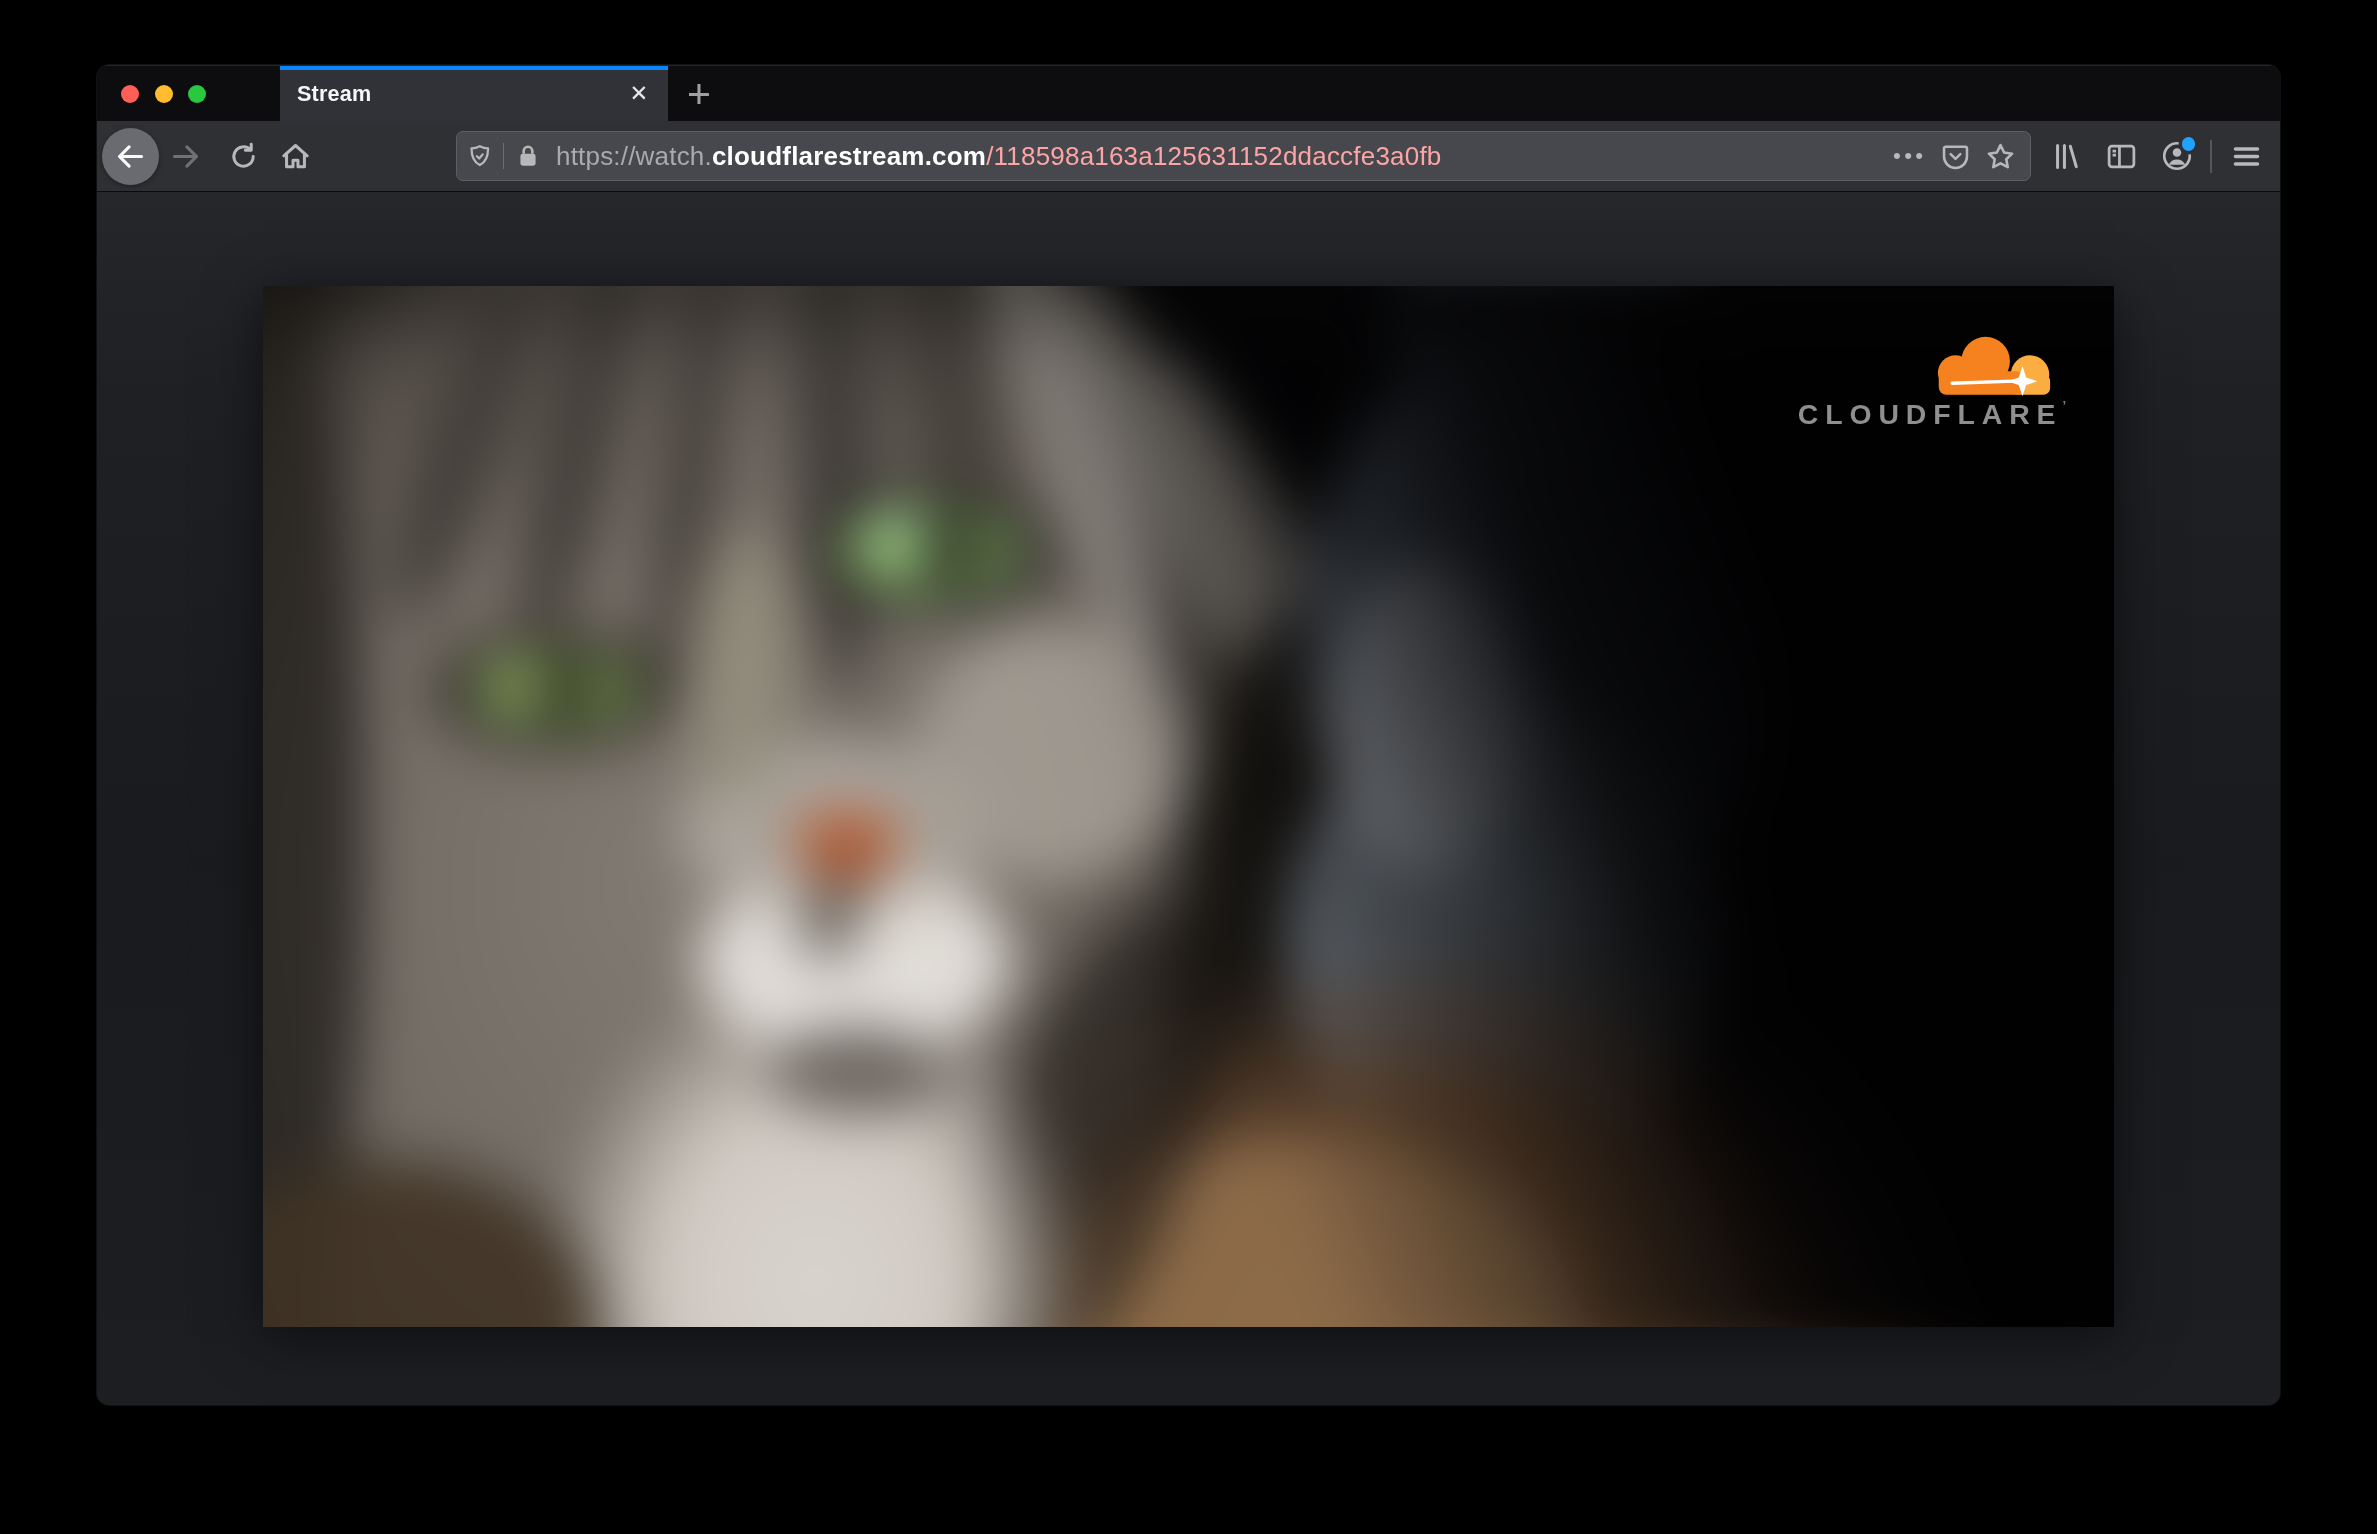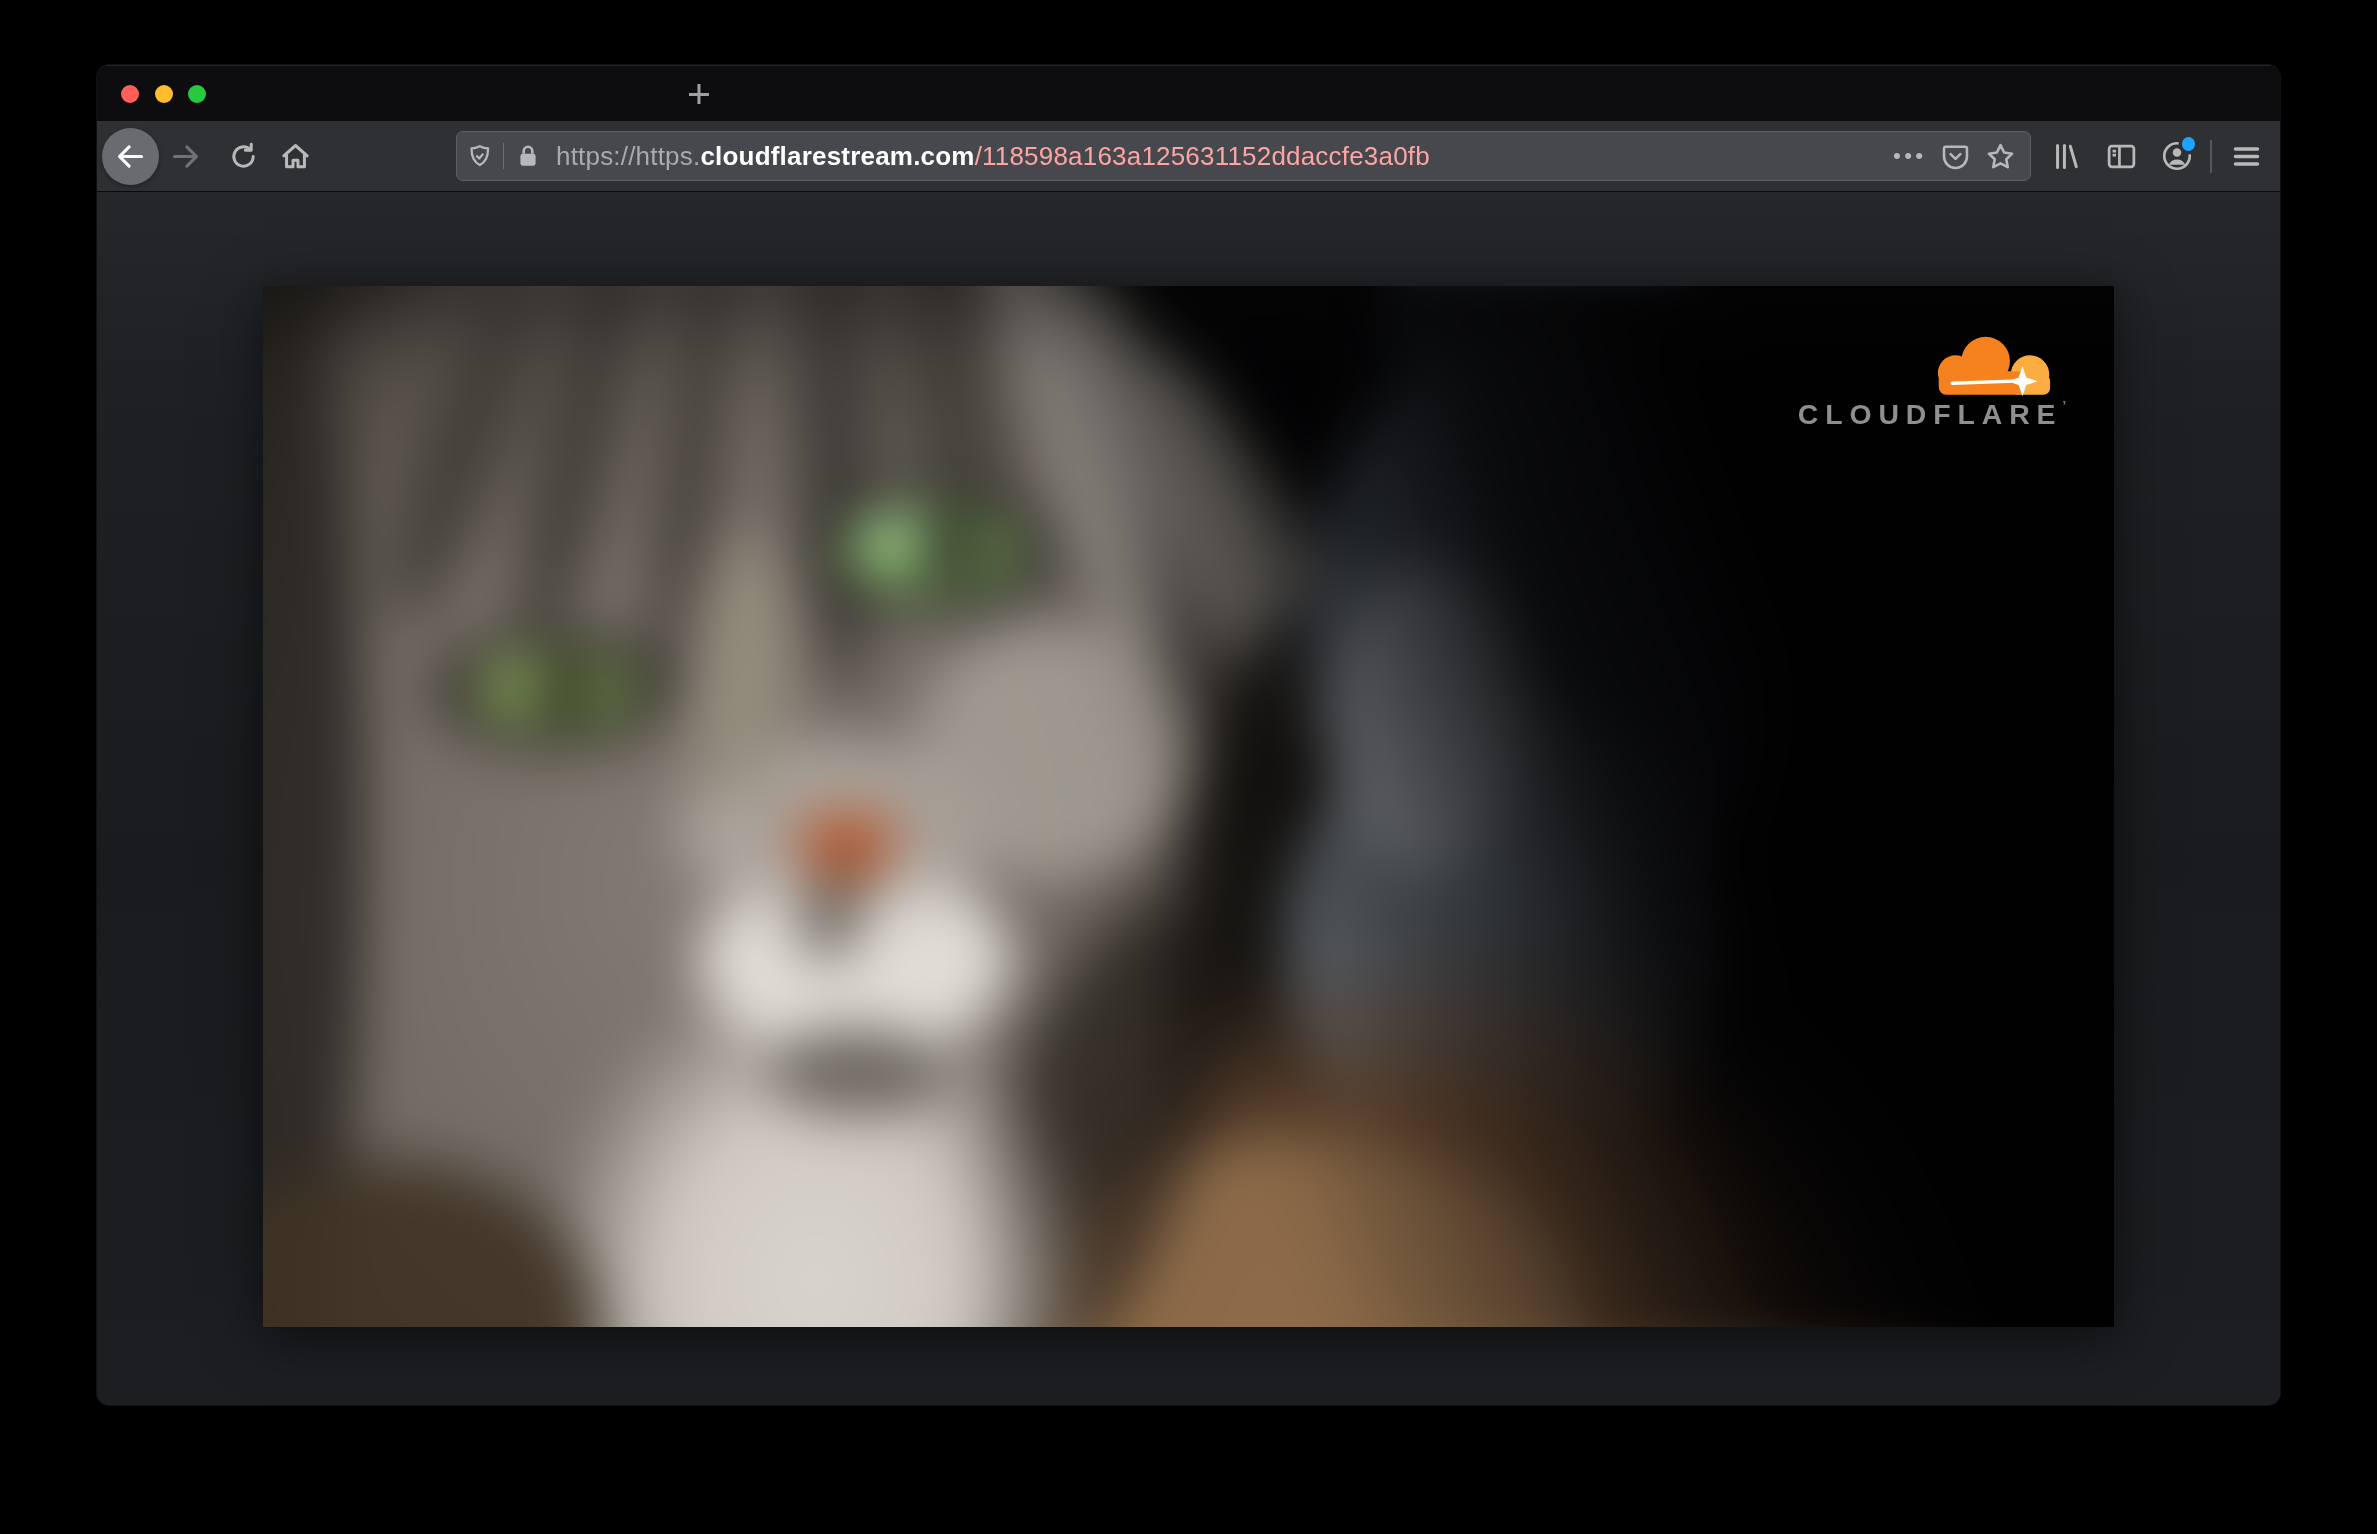--- a/index.html
+++ b/index.html
@@ -87,20 +87,24 @@
 <body>
 
 <div class="bwindow">
 
   <div class="titlebar">
     <div class="traffic">
       <span class="light" style="background:#ff5f57"></span>
       <span class="light" style="background:#febc2e"></span>
       <span class="light" style="background:#28c840"></span>
     </div>
+    <div class="tab">
+      <span class="tab-title">Stream</span>
+      <span class="tab-close">✕</span>
+    </div>
     <div class="newtab">
       <span>+</span>
     </div>
   </div>
 
   <div class="toolbar">
 
     <div class="tbtn back">
       <svg class="ic" width="33" height="33" viewBox="0 0 24 24" fill="none" stroke="currentColor" stroke-width="2.3" stroke-linecap="round" stroke-linejoin="round">
           <path d="M20 12H5"></path>
@@ -134,21 +138,21 @@
           </svg>
       </div>
       <div class="vdiv"></div>
       <div class="field-ico">
         <svg class="ic" width="26" height="26" viewBox="0 0 24 24" fill="currentColor">
             <rect x="5" y="10" width="14" height="11" rx="2.2"></rect>
             <path d="M8 10V7.5a4 4 0 0 1 8 0V10" fill="none" stroke="currentColor" stroke-width="2.4"></path>
           </svg>
       </div>
       <div class="urltext">
-        <span class="u-scheme">https://https.</span><span class="u-domain">cloudflarestream.com</span><span class="u-path">/118598a163a125631152ddaccfe3a0fb</span>
+        <span class="u-scheme">https://watch.</span><span class="u-domain">cloudflarestream.com</span><span class="u-path">/118598a163a125631152ddaccfe3a0fb</span>
       </div>
       <div class="field-right">
         <span class="dots">•••</span>
         <span class="field-ico">
           <svg class="ic" width="29" height="29" viewBox="0 0 24 24" fill="none" stroke="currentColor" stroke-width="2.1" stroke-linecap="round" stroke-linejoin="round">
               <path d="M4 4h16a1.5 1.5 0 0 1 1.5 1.5V12a9.5 9.5 0 0 1-19 0V5.5A1.5 1.5 0 0 1 4 4z"></path>
               <path d="M8 10l4 4 4-4"></path>
             </svg>
         </span>
         <span class="field-ico">

